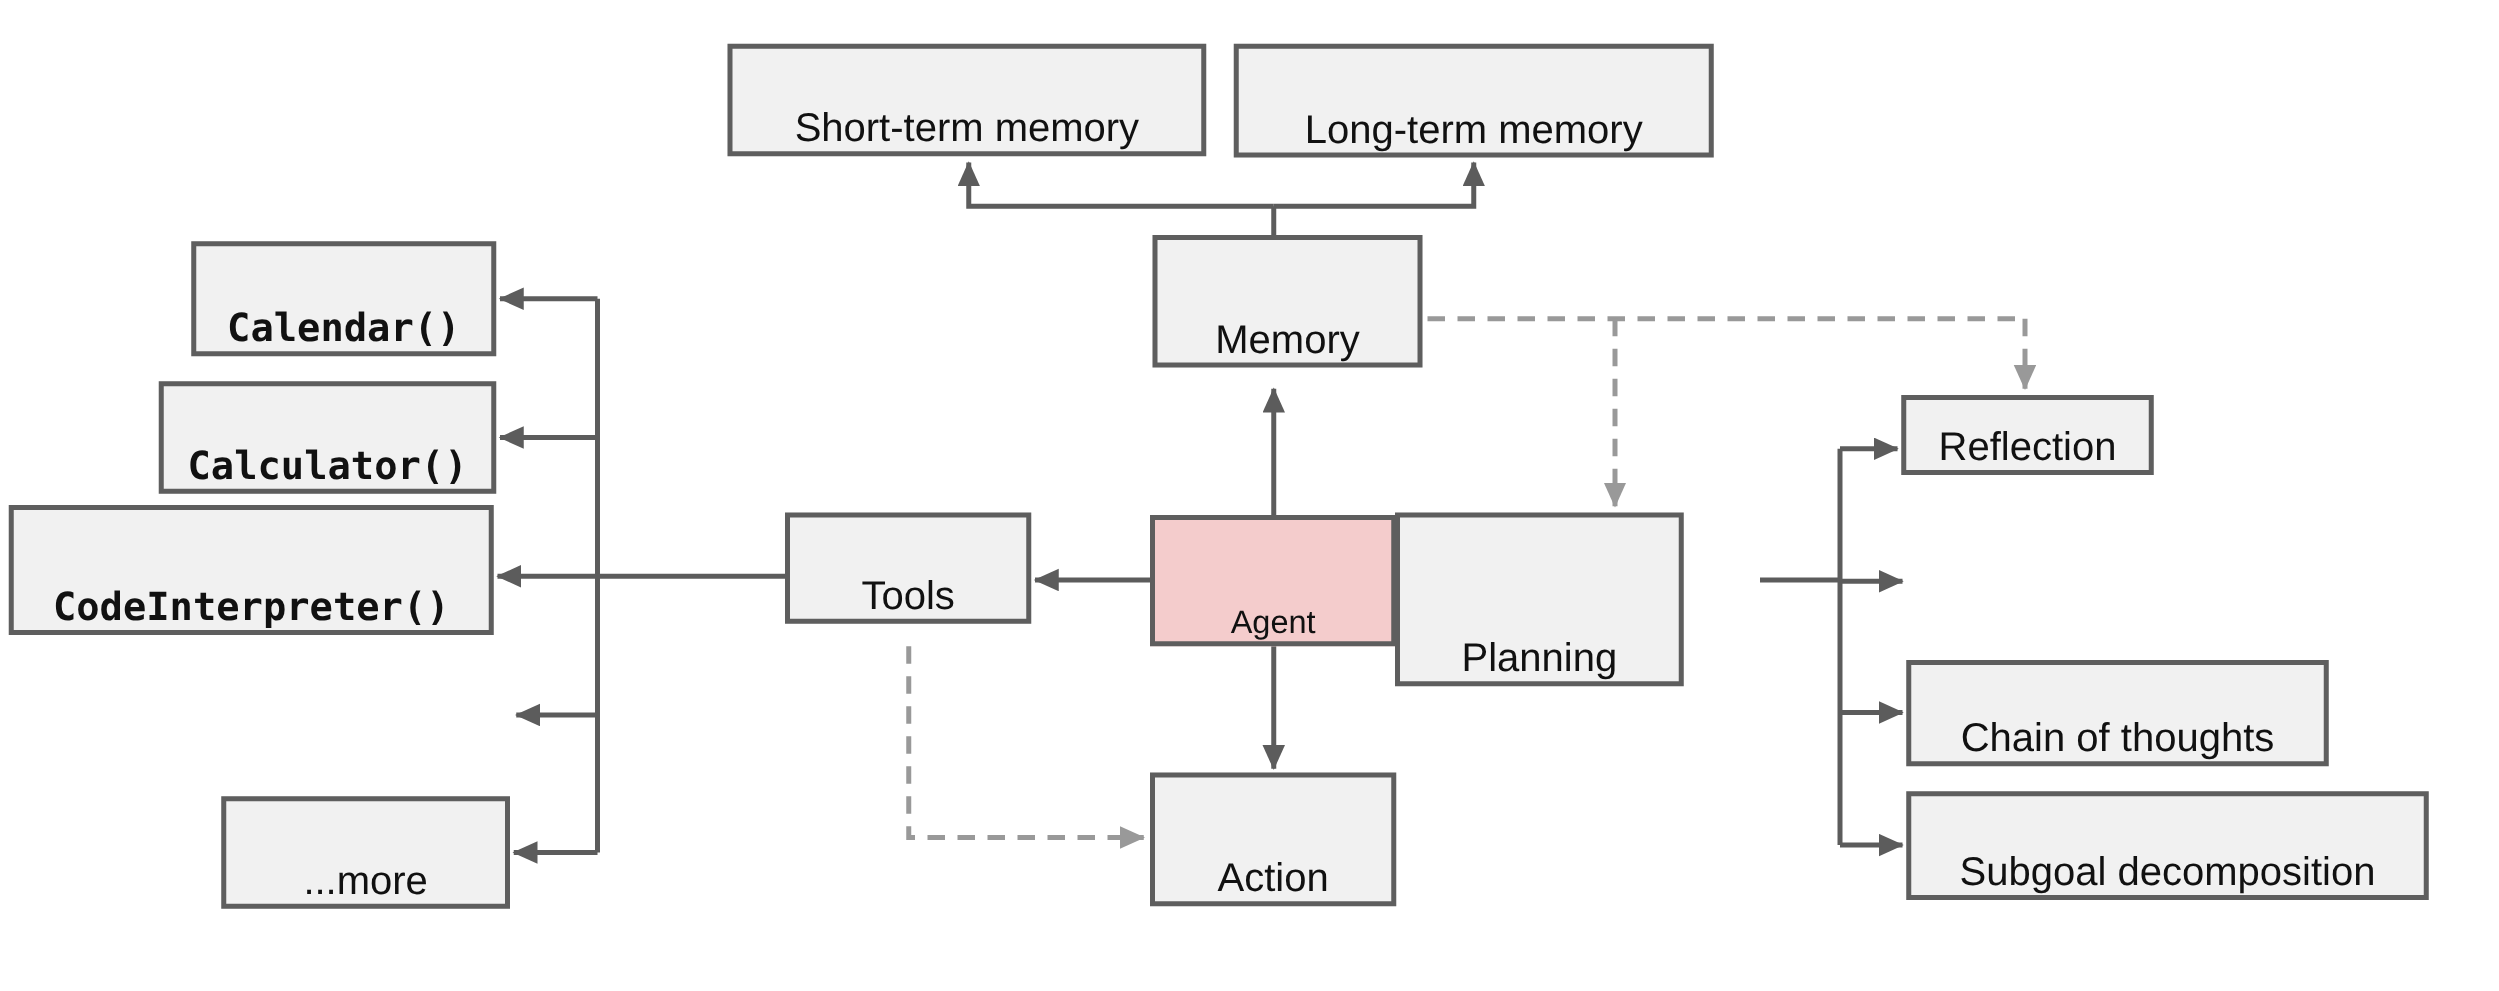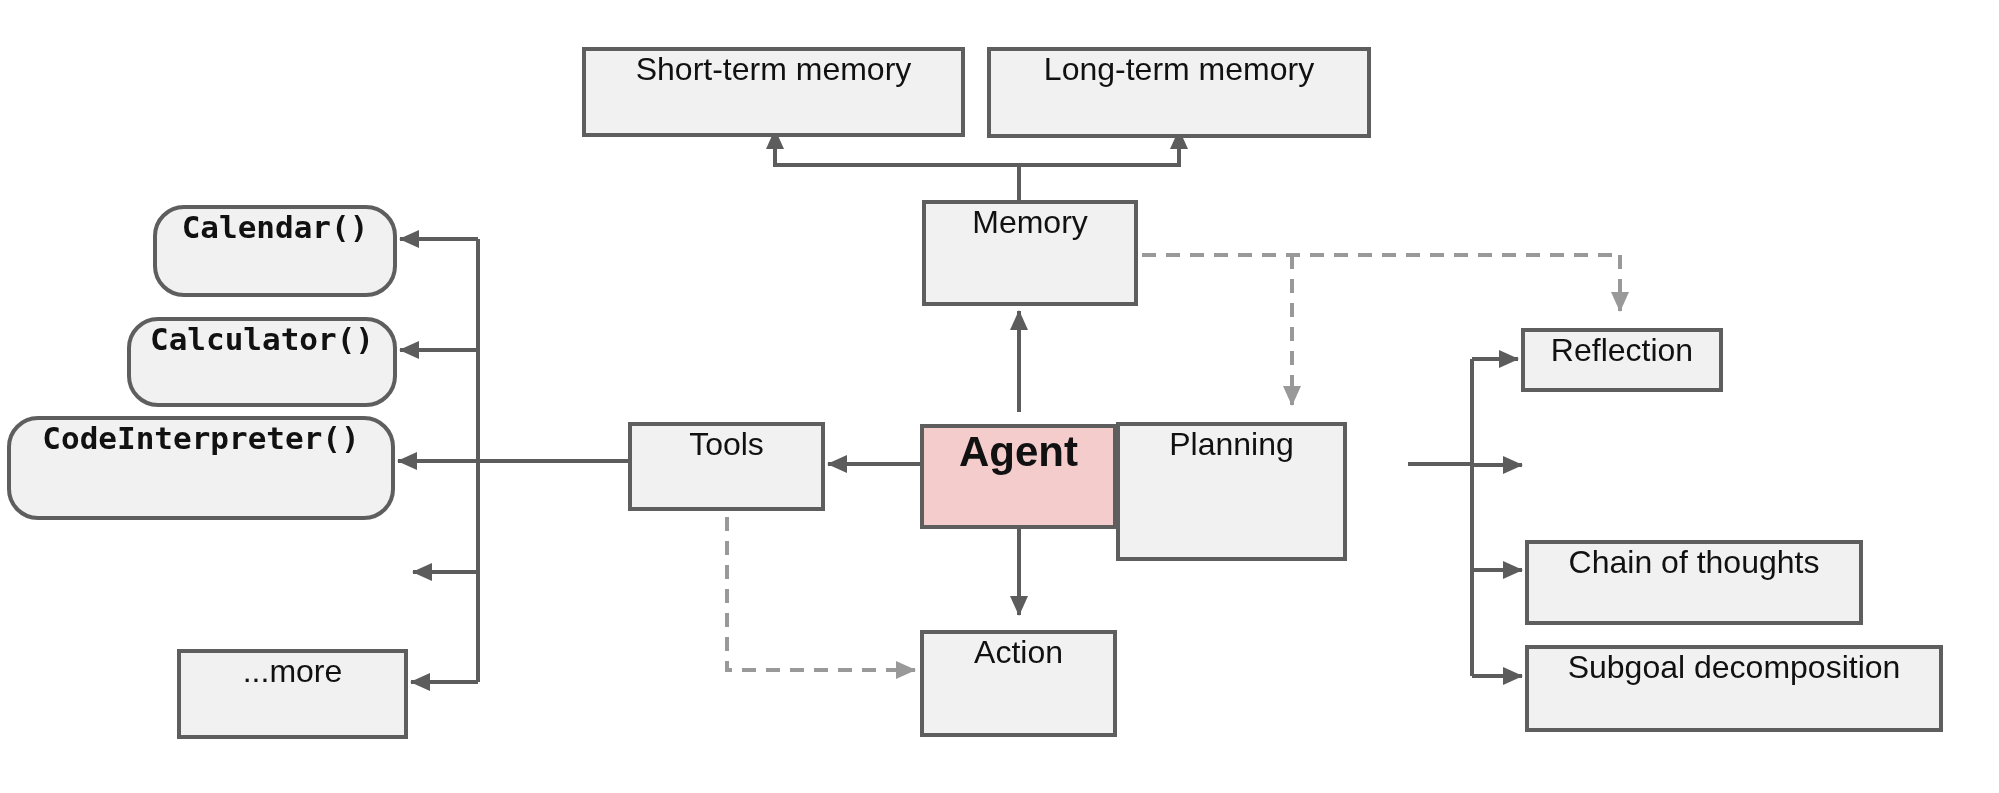--- a/index.html
+++ b/index.html
@@ -22,32 +22,31 @@
   .edges{position:absolute;left:0;top:0;width:1999px;height:793px;}
   .edge-solid{stroke:var(--solid_connector);stroke-width:4;fill:none;}
   .edge-dashed{stroke:var(--dashed_connector);stroke-width:4;fill:none;stroke-dasharray:14 10;}
   .ah-dark{fill:var(--solid_connector);}
   .ah-gray{fill:var(--dashed_connector);}
   .node{
     position:absolute;
     box-sizing:border-box;
     background:var(--box_fill);
     border:4px solid var(--box_border);
-    display:flex;align-items:flex-start;justify-content:center;
+    display:flex;align-items:flex-end;justify-content:center;
     font-size:32px;color:var(--text);
     white-space:nowrap;
-    margin-top:12px;
   }
   .node.mono{
     font-family:"DejaVu Sans Mono","Liberation Mono",monospace;
-    font-weight:bold;font-size:31px;border-radius:31px;
+    font-weight:bold;font-size:31px;
   }
   .node.agent{
     background:var(--agent_fill);
-    font-weight:bold;font-size:42px;
+    font-weight:normal;font-size:26px;
   }
 </style>
 </head>
 <body>
 
 <div class="stage">
 
   <svg class="edges" width="1999" height="793" viewBox="0 0 1999 793" xmlns="http://www.w3.org/2000/svg">
     <defs>
       <marker id="ah" markerWidth="22" markerHeight="20" refX="19" refY="9" orient="auto" markerUnits="userSpaceOnUse">

